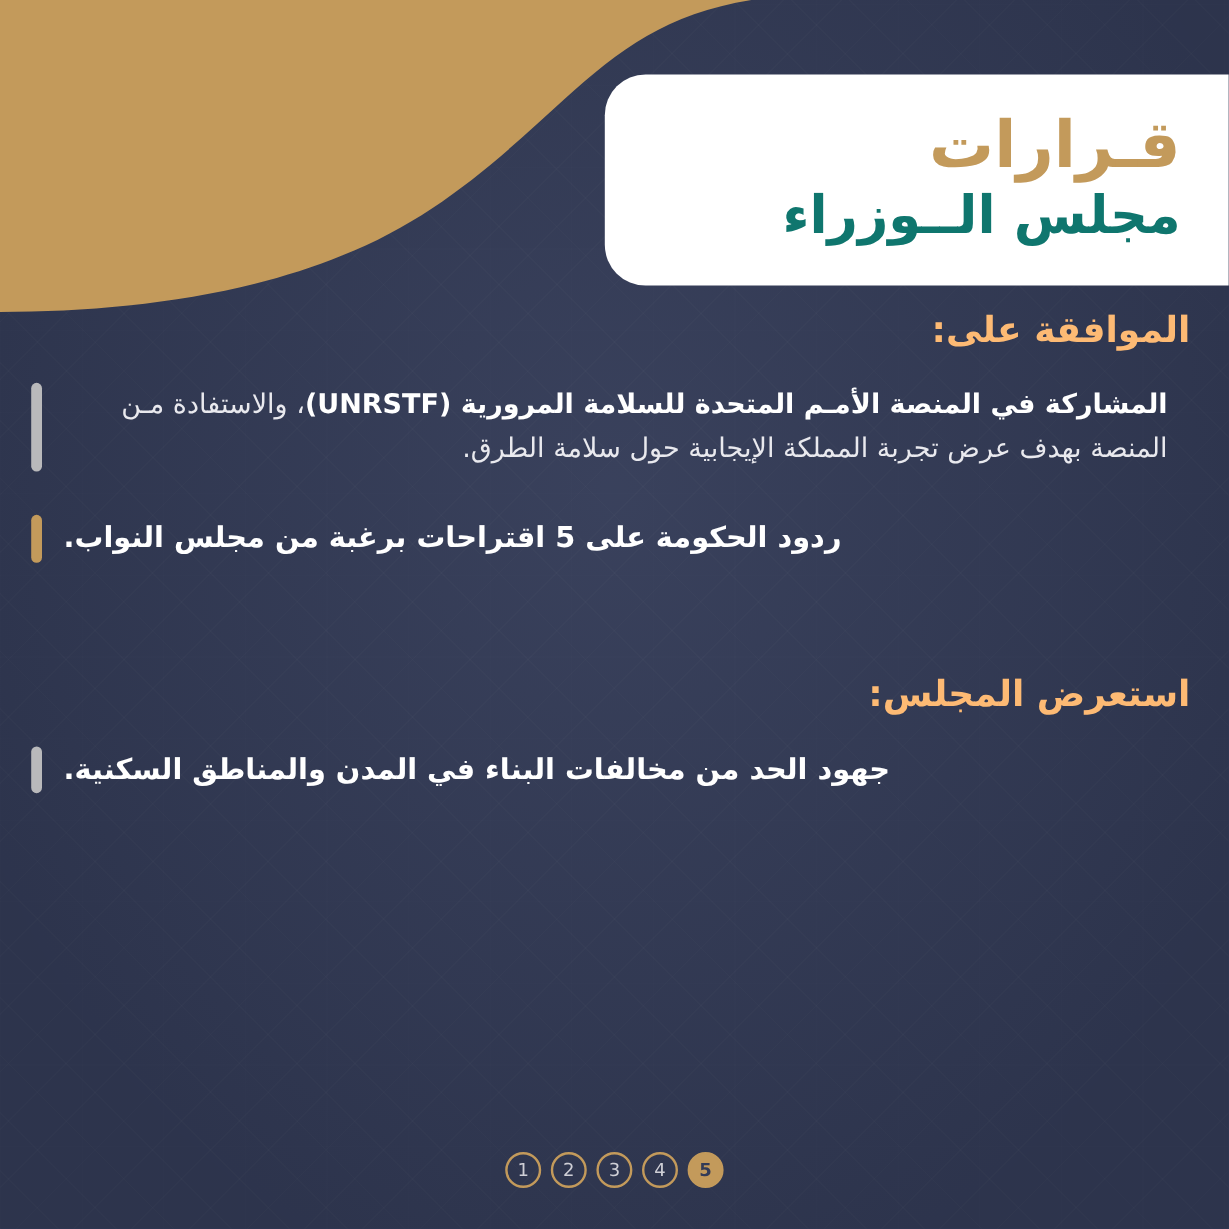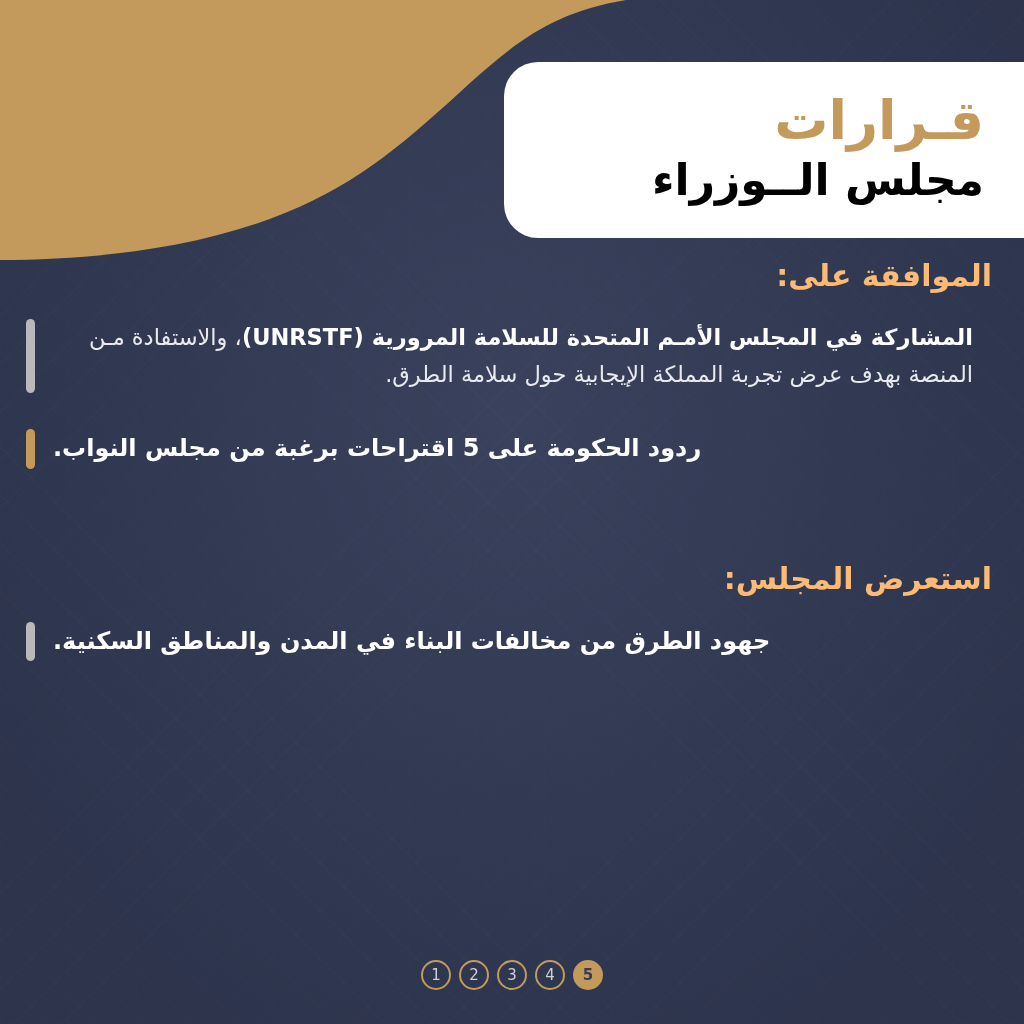--- a/index.html
+++ b/index.html
@@ -62,21 +62,21 @@
     justify-content: center;
   }
   .title-line1 {
     color: #c39a5b;
     font-size: 54px;
     font-weight: bold;
     line-height: 1.15;
     letter-spacing: 1px;
   }
   .title-line2 {
-    color: #000000;
+    color: #0f766e;
     font-size: 44px;
     font-weight: bold;
     line-height: 1.2;
     margin-top: 2px;
   }
 
   
   .content {
     position: absolute;
     top: 258px;
@@ -170,34 +170,34 @@
   <div class="title-line2">مجلس الــوزراء</div>
 </div>
 
 <div class="content">
 
   <div class="section-heading">الموافقة على:</div>
 
   <div class="bullet">
     <div class="bullet-bar"></div>
     <div class="bullet-text">
-      <span>المشاركة في المجلس الأمـم المتحدة للسلامة المرورية (UNRSTF)</span><span class="light">، والاستفادة مـن المنصة بهدف عرض تجربة المملكة الإيجابية حول سلامة الطرق.</span>
+      <span>المشاركة في المنصة الأمـم المتحدة للسلامة المرورية (UNRSTF)</span><span class="light">، والاستفادة مـن المنصة بهدف عرض تجربة المملكة الإيجابية حول سلامة الطرق.</span>
     </div>
   </div>
 
   <div class="bullet short">
     <div class="bullet-bar gold"></div>
     <div class="bullet-text">ردود الحكومة على 5 اقتراحات برغبة من مجلس النواب.</div>
   </div>
 
   <div class="section-heading second">استعرض المجلس:</div>
 
   <div class="bullet short">
     <div class="bullet-bar"></div>
-    <div class="bullet-text">جهود الطرق من مخالفات البناء في المدن والمناطق السكنية.</div>
+    <div class="bullet-text">جهود الحد من مخالفات البناء في المدن والمناطق السكنية.</div>
   </div>
 
 </div>
 
 <div class="pager">
   <div class="pager-dot">1</div>
   <div class="pager-dot">2</div>
   <div class="pager-dot">3</div>
   <div class="pager-dot">4</div>
   <div class="pager-dot active">5</div>

